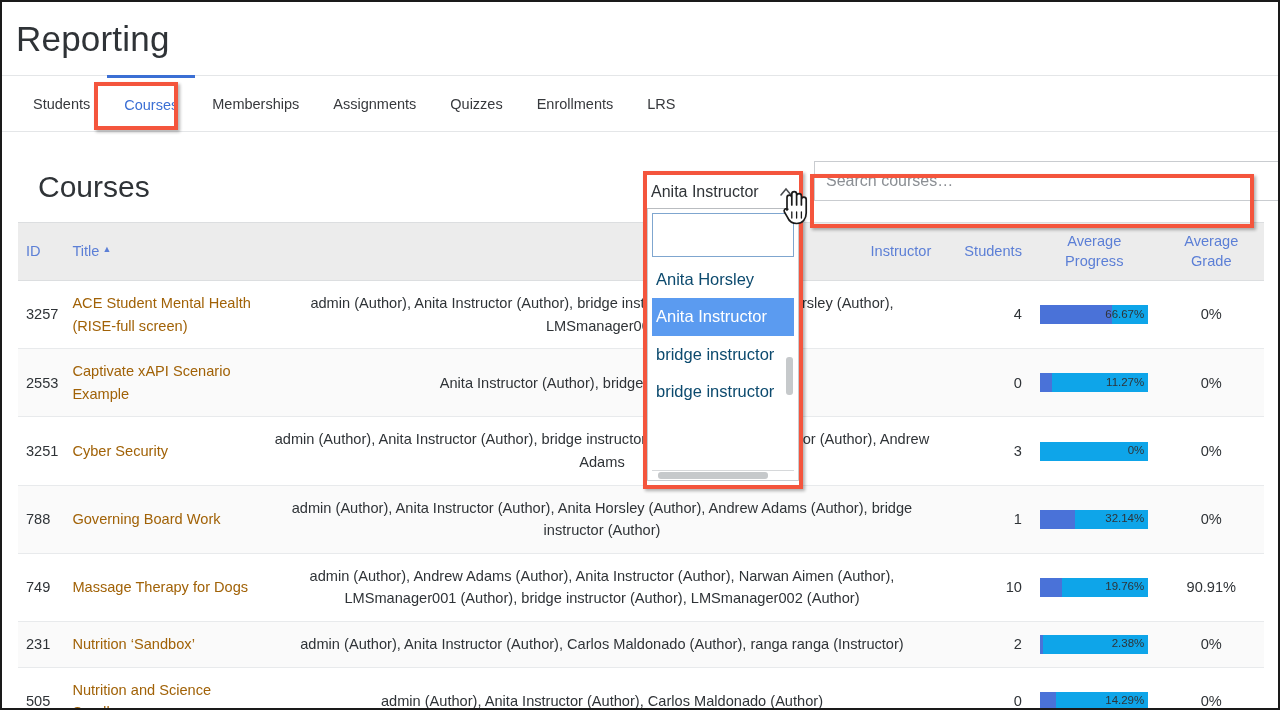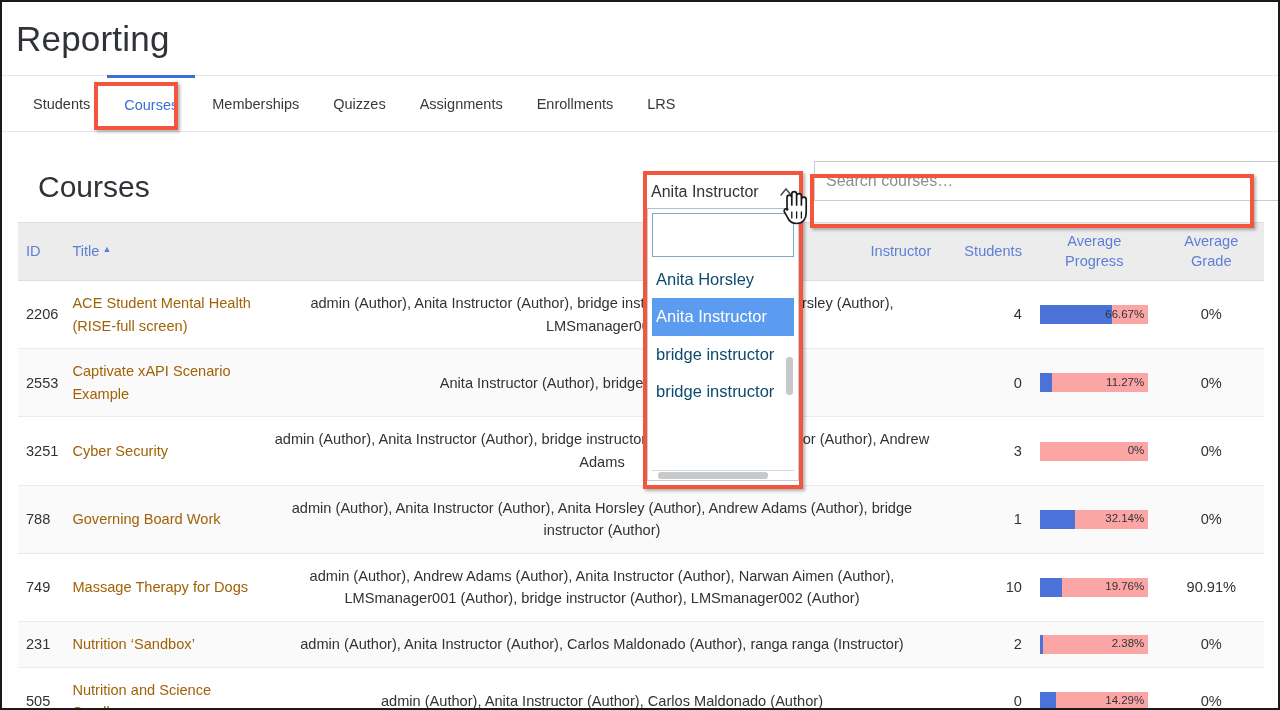--- a/index.html
+++ b/index.html
@@ -142,21 +142,21 @@
   td.c-title a { color: #a16207; text-decoration: none; cursor: pointer; }
   td.c-instr { text-align: center; padding-left: 14px; padding-right: 14px; }
   td.c-stud  { text-align: right; padding-right: 6px;}
   td.c-prog  { text-align: center; }
   td.c-grade { text-align: center; padding-right: 4px;}
 
   .bar {
     position: relative;
     width: 108px;
     height: 19px;
-    background: #fca5a5;
+    background: #0ea5e9;
     margin: 0 auto;
     overflow: hidden;
     padding-left: 36px;
   }
   .bar-fill {
     position: absolute; left: 0; top: 0; bottom: 0;
     background: #4a72d8;
   }
   .bar-label {
     position: absolute; right: 4px; top: 50%;
@@ -258,22 +258,22 @@
 <div id="app">
 
   <div class="page-header">
     <h1>Reporting</h1>
   </div>
 
   <div class="tabbar">
     <div class="tab">Students</div>
     <div class="tab active">Courses</div>
     <div class="tab">Memberships</div>
+    <div class="tab">Assignments</div>
     <div class="tab">Quizzes</div>
-    <div class="tab">Assignments</div>
     <div class="tab">Enrollments</div>
     <div class="tab">LRS</div>
   </div>
 
   <div class="content">
 
     <div class="section-head">
       <h2>Courses</h2>
 
       <div class="search-wrap">
@@ -287,21 +287,21 @@
           <th class="col-id">ID</th>
           <th class="col-title"><span>Title</span><span class="sort-caret">▲</span></th>
           <th class="col-instr">Instructor</th>
           <th class="col-stud">Students</th>
           <th class="col-prog"><span>Average</span><br><span>Progress</span></th>
           <th class="col-grade"><span>Average</span><br><span>Grade</span></th>
         </tr>
       </thead>
       <tbody>
         <tr>
-          <td class="c-id">2206</td>
+          <td class="c-id">3257</td>
           <td class="c-title"><a>ACE Student Mental Health (RISE-full screen)</a></td>
           <td class="c-instr">admin (Author), Anita Instructor (Author), bridge instructor (Author), Anita Horsley (Author), LMSmanager001</td>
           <td class="c-stud">4</td>
           <td class="c-prog">
               <div class="bar">
                 <div class="bar-fill" style="width: 66.67%;"></div>
                 <span class="bar-label">66.67%</span>
               </div>
             </td>
           <td class="c-grade">0%</td>

